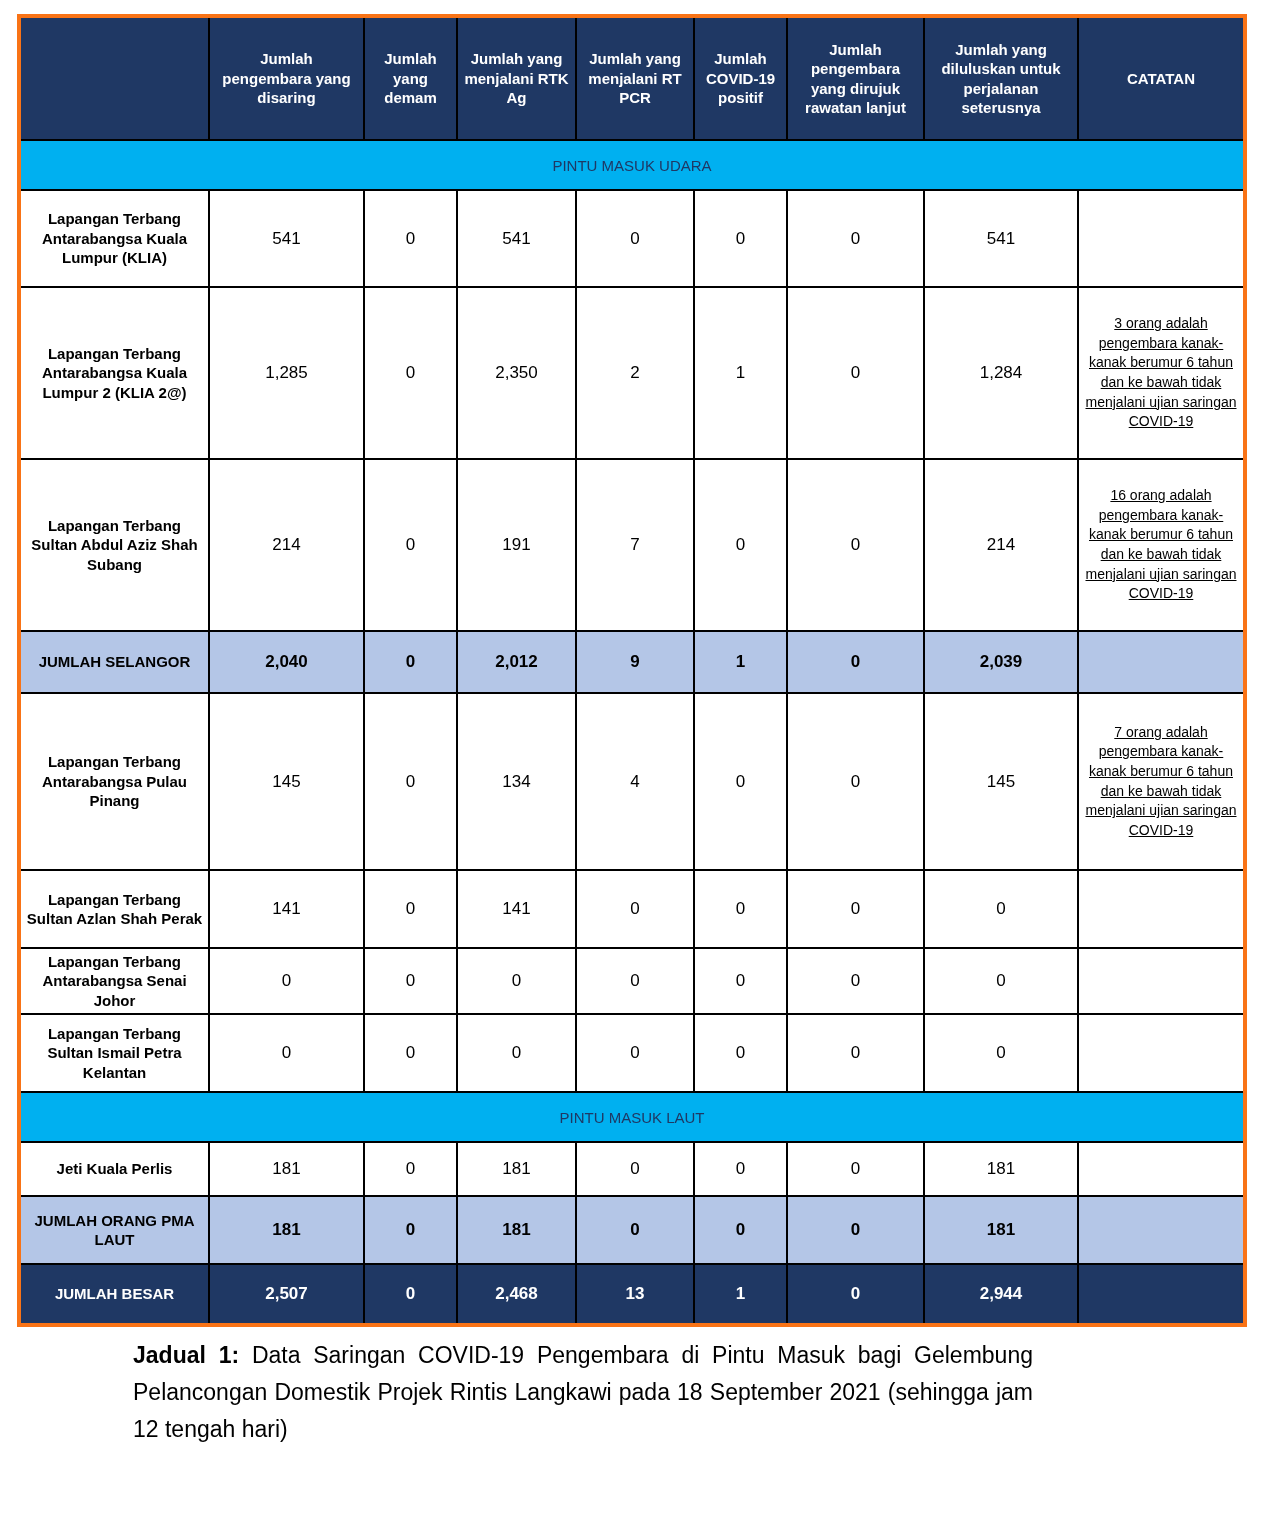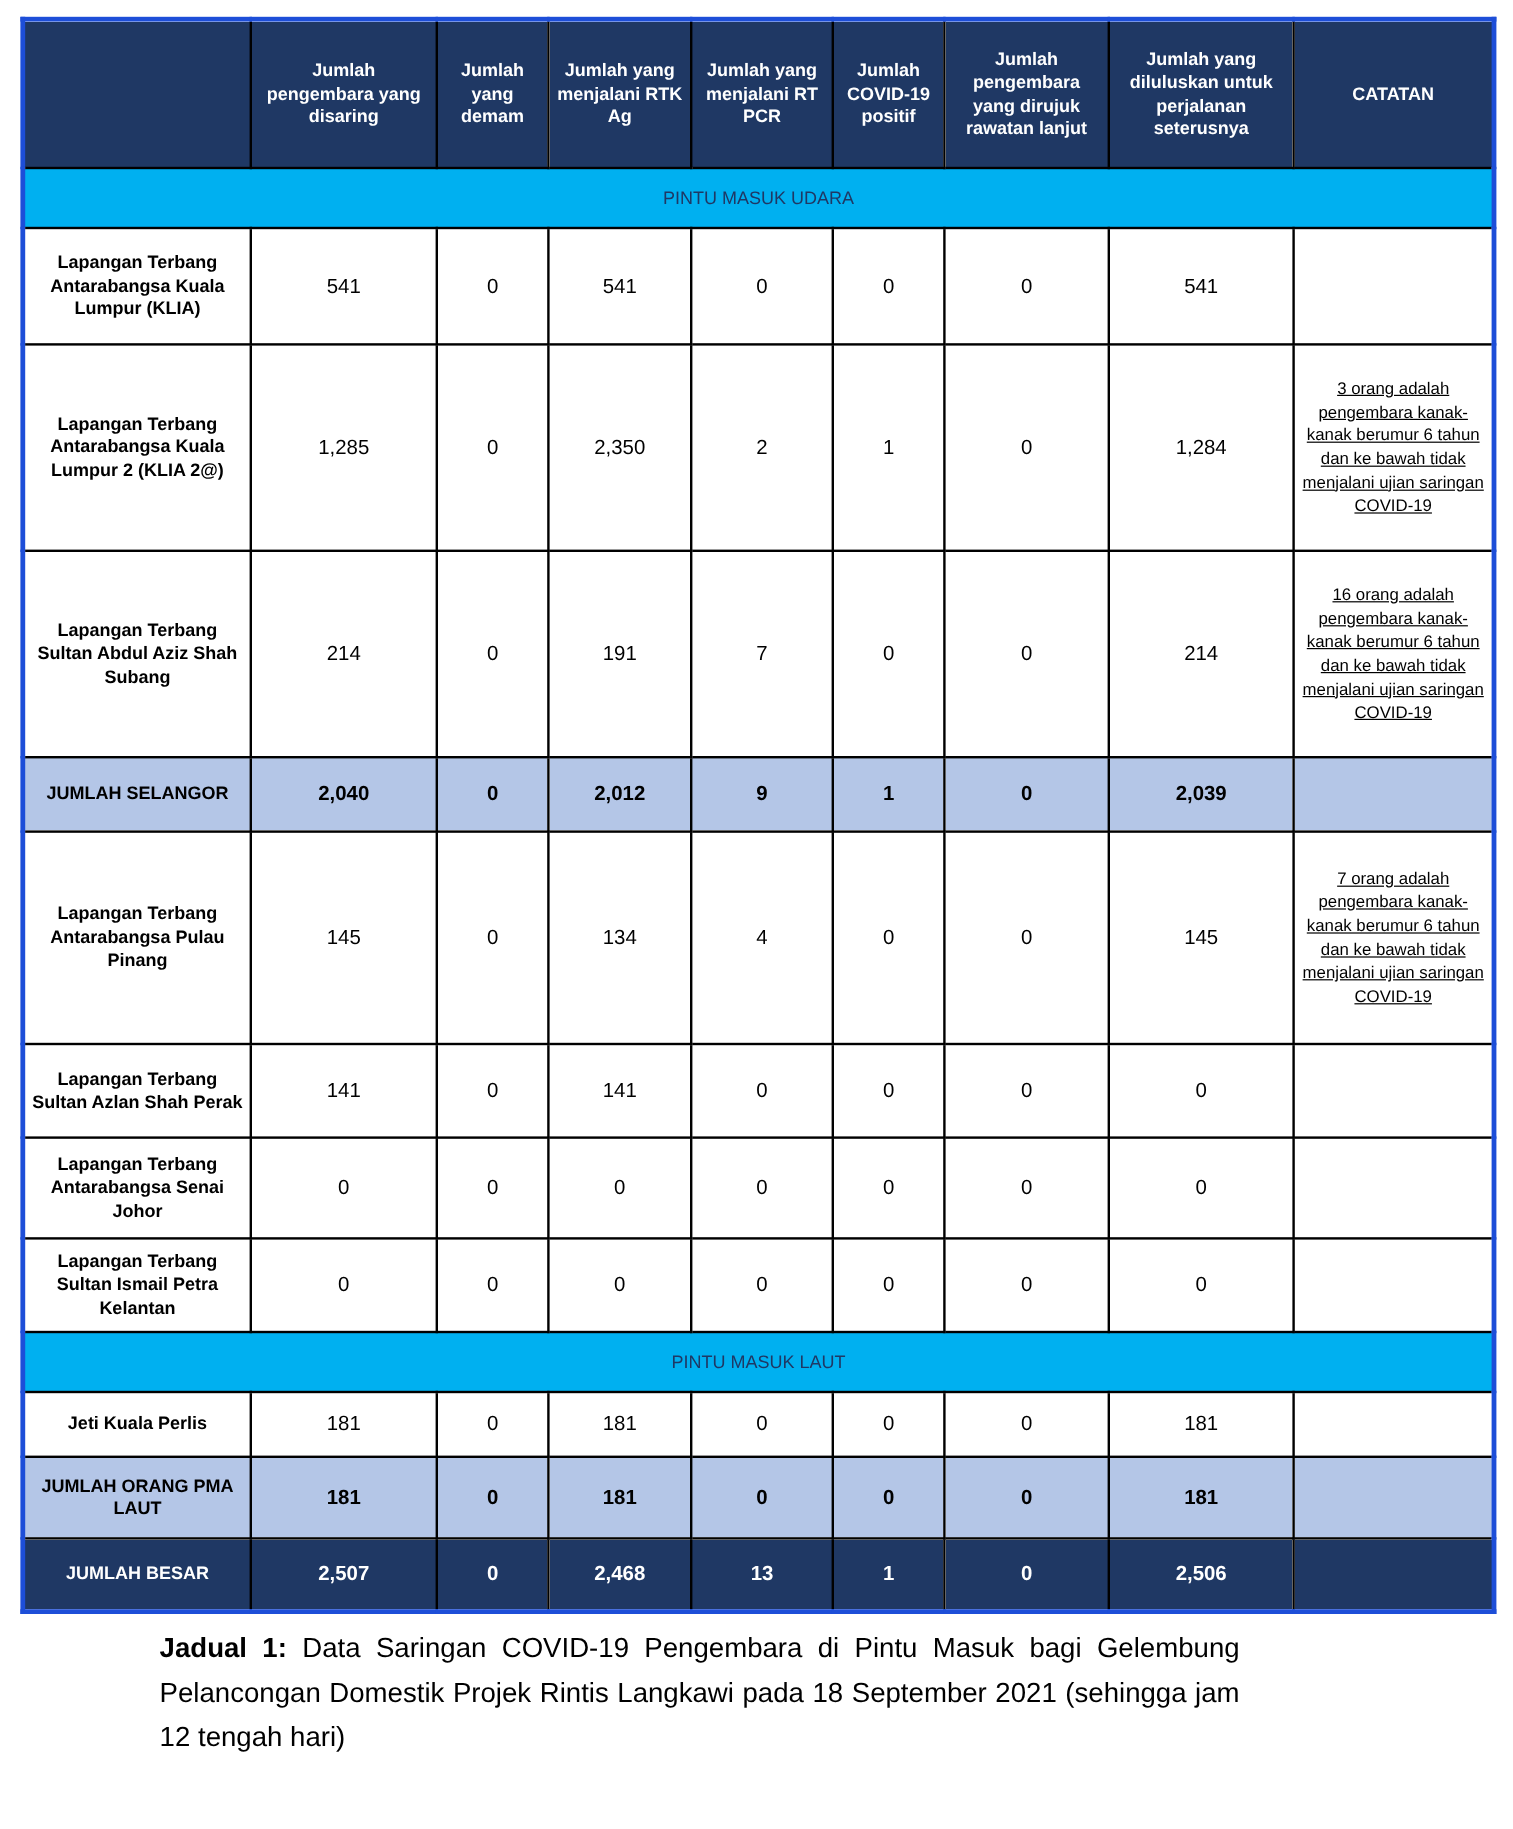--- a/index.html
+++ b/index.html
@@ -13,21 +13,21 @@
     width:1261px;height:1524px;
     background:#ffffff;
     font-family:"Liberation Sans", sans-serif;
     color:#000;
   }
   table.tbl{
     border-collapse:collapse;
     table-layout:fixed;
     width:1226px;
     margin:14px 0 0 17px;
-    border:4px solid #1d4ed8;
+    border:4px solid #f97316;
   }
   table.tbl td{
     border:2px solid #000;
     vertical-align:middle;
     text-align:center;
     padding:2px 5px;
     overflow:hidden;
   }
   tr.head td{
     background:var(--navy);
@@ -64,21 +64,21 @@
     background:var(--navy);
     color:#fff;
     font-weight:bold;
   }
   .h-klia td{height:97px;}
   .h-klia2 td{height:172px;}
   .h-subang td{height:172px;}
   .h-sel td{height:62px;}
   .h-pinang td{height:177px;margin-top:42px;}
   .h-perak td{height:78px;}
-  .h-senai td{height:84px;}
+  .h-senai td{height:66px;}
   .h-kel td{height:78px;}
   .h-pmau td{height:73px;}
   .h-jeti td{height:54px;}
   .h-pmal td{height:68px;margin-top:48px;}
   .h-besar td{height:61px;}
   p.caption{
     margin:10px 0 0 133px;
     width:900px;
     font-size:23px;
     line-height:1.6;
@@ -246,19 +246,19 @@
   </tr>
 
   <tr class="grand h-besar">
     <td class="loc">JUMLAH BESAR</td>
     <td class="val">2,507</td>
     <td class="val">0</td>
     <td class="val">2,468</td>
     <td class="val">13</td>
     <td class="val">1</td>
     <td class="val">0</td>
-    <td class="val">2,506</td>
+    <td class="val">2,944</td>
     <td class="note"></td>
   </tr>
 </tbody>
   </table>
 
 <p class="caption"><b>Jadual 1:</b> <span>Data Saringan COVID-19 Pengembara di Pintu Masuk bagi Gelembung Pelancongan Domestik Projek Rintis Langkawi pada 18 September 2021 (sehingga jam 12 tengah hari)</span></p>
 
 </body></html>

